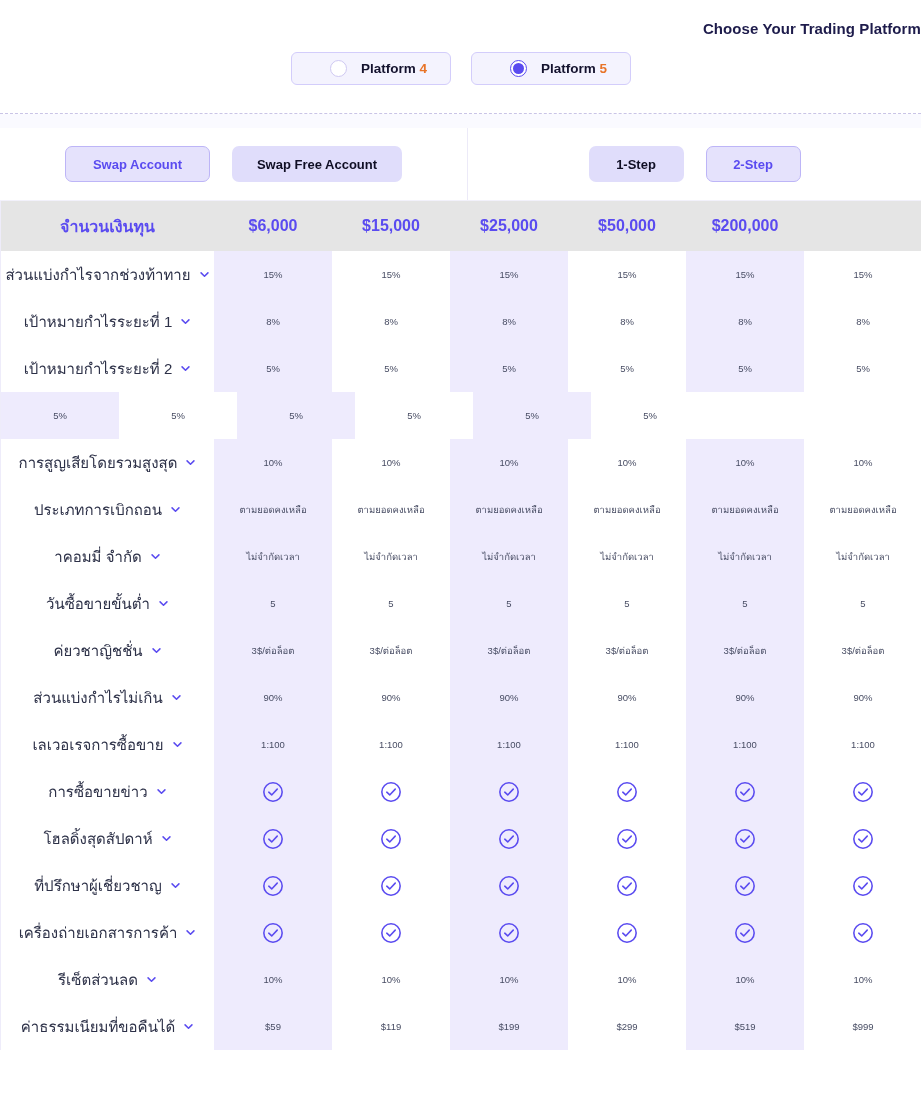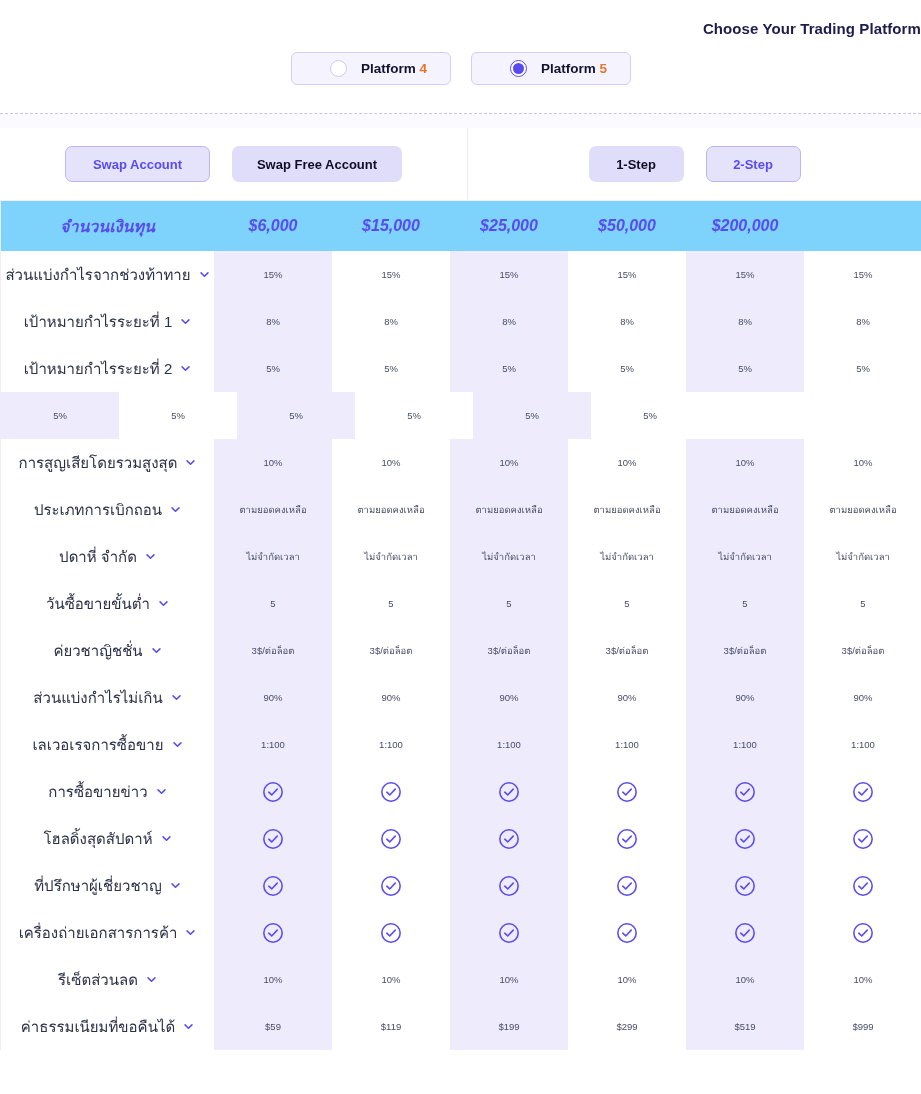--- a/index.html
+++ b/index.html
@@ -174,22 +174,21 @@
     justify-content: center;
     box-sizing: border-box;
     font-size: 9.5px;
     color: #474c63;
   }
   .cell.tinted { background: #eeebfd; }
 
   
   .header-row {
     height: 50px;
-    background: #7dd3fc;
-    font-style: italic;
+    background: #e5e5e5;
   }
   .header-row .cell,
   .header-row .cell-label {
     font-size: 16px;
     font-weight: bold;
     color: #5a4bf0;
   }
   .header-title {
     font-size: 16px;
     font-weight: bold;
@@ -349,21 +348,21 @@
       </div>
       <div class="cell tinted">ตามยอดคงเหลือ</div>
       <div class="cell">ตามยอดคงเหลือ</div>
       <div class="cell tinted">ตามยอดคงเหลือ</div>
       <div class="cell">ตามยอดคงเหลือ</div>
       <div class="cell tinted">ตามยอดคงเหลือ</div>
       <div class="cell">ตามยอดคงเหลือ</div>
     </div>
     <div class="row body-row">
       <div class="cell-label">
-        <span class="lbl-text">ปดาหี่ จำกัด</span>
+        <span class="lbl-text">าคอมมี่ จำกัด</span>
         <span class="chev">
           <svg viewBox="0 0 16 16" width="11" height="11" aria-hidden="true">
             <path d="M3 5.6 L8 10.6 L13 5.6" fill="none" stroke="#5a4bf0" stroke-width="2.2" stroke-linecap="round" stroke-linejoin="round"></path>
           </svg>
         </span>
       </div>
       <div class="cell tinted">ไม่จำกัดเวลา</div>
       <div class="cell">ไม่จำกัดเวลา</div>
       <div class="cell tinted">ไม่จำกัดเวลา</div>
       <div class="cell">ไม่จำกัดเวลา</div>

